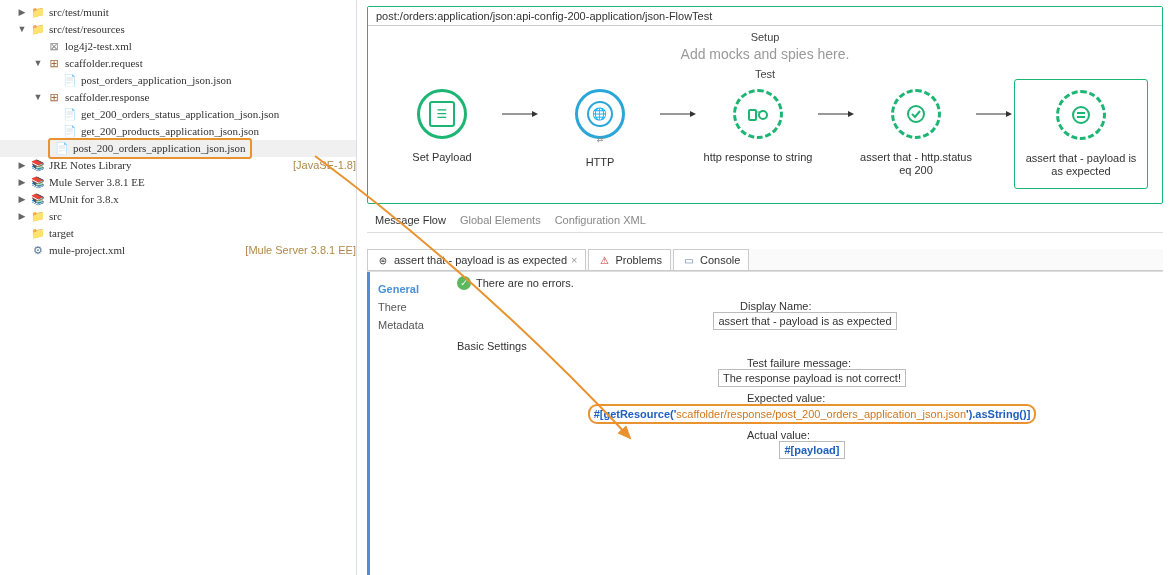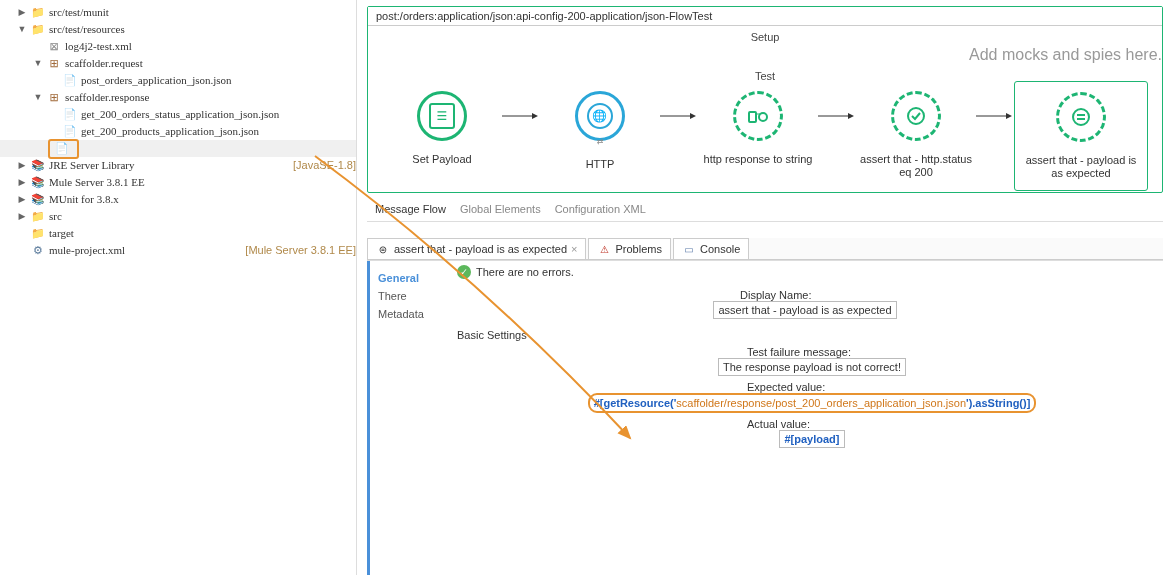--- a/index.html
+++ b/index.html
@@ -14,24 +14,24 @@
 .tree-item.highlighted .highlight-box { border: 2px solid #e89330; border-radius: 3px; padding: 0 4px; display: inline-flex; align-items: center; }
 .indent-1 { padding-left: 16px; } .indent-2 { padding-left: 32px; } .indent-3 { padding-left: 48px; }
 .decor { color: #b0894a; margin-left: 12px; }
 .folder-yellow { color: #e0a800; }
 .folder-pkg { color: #a16a3a; }
 .file-xml { color: #888; }
 .file-json { color: #888; }
 .lib-icon { color: #7a9b5a; }
 .gear-icon { color: #5a7a9b; }
 .main { flex: 1; display: flex; flex-direction: column; padding: 0 10px; }
-.flow-canvas { border: 1px solid #1db573; border-radius: 2px; margin-top: 6px; padding-bottom: 1px; }
+.flow-canvas { border: 1px solid #1db573; border-radius: 2px; margin-top: 6px; padding-bottom: 14px; }
 .flow-title { background: #fff; border-bottom: 1px solid #ccc; padding: 3px 8px; font-size: 11px; color: #333; }
 .flow-section-label { text-align: center; font-size: 11px; color: #444; margin: 5px 0 3px; }
-.flow-placeholder { text-align: right; color: #999; font-size: 16px; margin: 2px 0 6px; }
+.flow-placeholder { text-align: center; color: #999; font-size: 14px; margin: 2px 0 6px; }
 .flow-nodes { display: flex; align-items: flex-start; justify-content: space-evenly; padding: 6px 14px 0; }
 .node { display: flex; flex-direction: column; align-items: center; width: 120px; text-align: center; }
 .node-circle { width: 50px; height: 50px; border-radius: 50%; border: 3px dashed #1db573; display: flex; align-items: center; justify-content: center; background: #fff; }
 .node-circle.solid { border-style: solid; }
 .node-circle.blue { border-color: #2aa6d8; }
 .node-icon { width: 26px; height: 26px; display: flex; align-items: center; justify-content: center; border: 2px solid #1db573; border-radius: 3px; color: #1db573; font-size: 12px; }
 .node-icon.blue { border-color: #2aa6d8; color: #2aa6d8; border-radius: 50%; }
 .node-icon.plain { border: none; }
 .node-label { margin-top: 12px; font-size: 11px; color: #333; line-height: 1.2; }
 .node-wrap { position: relative; }
@@ -107,26 +107,27 @@
       <span class="label">get_200_orders_status_application_json.json</span>
     </div>
     <div class="tree-item indent-3">
       <span class="arrow"></span>
       <span class="icon file-json">📄</span>
       <span class="label">get_200_products_application_json.json</span>
     </div>
     <div class="tree-item indent-3 highlighted">
       <span class="highlight-box">
         <span class="icon file-json">📄</span>
+        <span class="label">post_200_orders_application_json.json</span>
       </span>
     </div>
     <div class="tree-item indent-1">
       <span class="arrow">▶</span>
       <span class="icon lib-icon">📚</span>
-      <span class="label">JRE Server Library</span>
+      <span class="label">JRE Notes Library</span>
       <span class="decor">[JavaSE-1.8]</span>
     </div>
     <div class="tree-item indent-1">
       <span class="arrow">▶</span>
       <span class="icon lib-icon">📚</span>
       <span class="label">Mule Server 3.8.1 EE</span>
     </div>
     <div class="tree-item indent-1">
       <span class="arrow">▶</span>
       <span class="icon lib-icon">📚</span>

